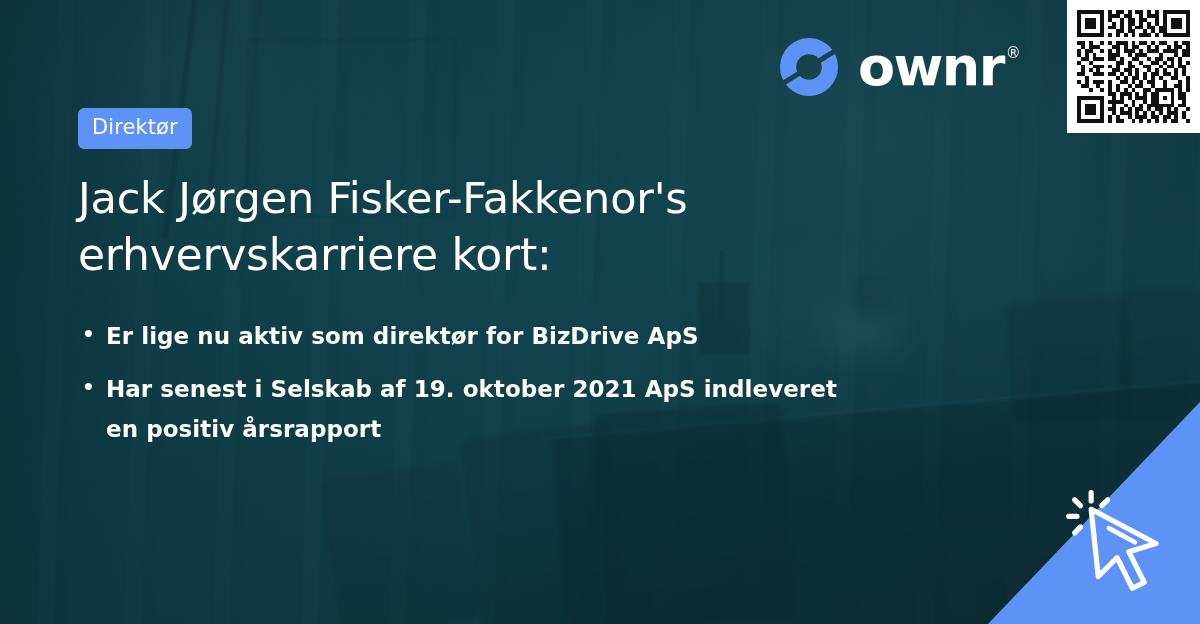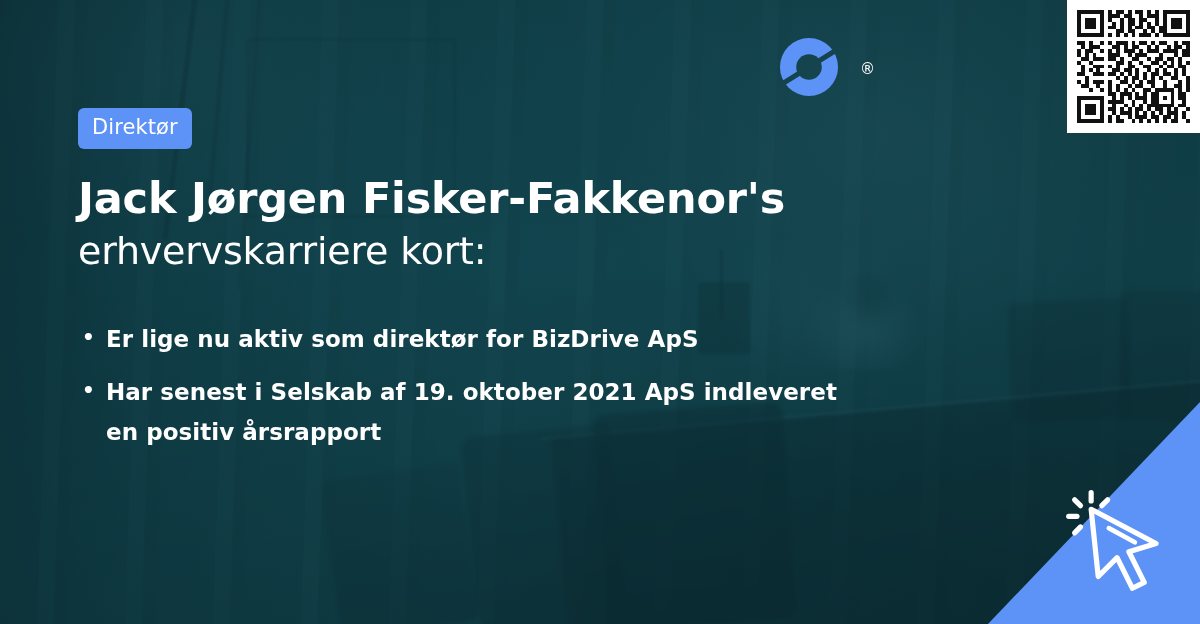--- a/index.html
+++ b/index.html
@@ -133,31 +133,31 @@
 
   .headline {
     margin-top: 24px;
     color: #ffffff;
     line-height: 1.18;
     letter-spacing: -0.2px;
   }
   .headline .line-1 {
     display: block;
     font-size: 43px;
-    font-weight: 700;
+    font-weight: 400;
   }
   .headline .line-2 {
     display: block;
-    font-size: 38px;
+    font-size: 44px;
     font-weight: 400;
     margin-top: 5px;
   }
 
   .bullets {
-    margin-top: 46px;
+    margin-top: 36px;
     list-style: none;
     max-width: 770px;
   }
   .bullets li {
     position: relative;
     color: #ffffff;
     font-size: 23px;
     font-weight: 700;
     line-height: 1.72;
     padding-left: 28px;
@@ -284,20 +284,21 @@
 
             <circle cx="32" cy="32" r="13.2" fill="#000"></circle>
 
             <rect x="-14" y="29.4" width="92" height="5.4" fill="#000" transform="rotate(-32 32 32)"></rect>
           </mask>
         </defs>
         <circle cx="32" cy="32" r="30" fill="#5d93f6" mask="url(#swooshMask)"></circle>
       </svg>
     </span>
     <span class="logo-word">
+      <span class="wm">ownr</span>
       <span class="reg">®</span>
     </span>
   </div>
 
   <div class="qr-panel">
     <span>
       <svg viewBox="0 0 29 29" shape-rendering="crispEdges" xmlns="http://www.w3.org/2000/svg" aria-hidden="true">
         <rect width="29" height="29" fill="#ffffff"></rect>
         <g fill="#111111">
 

